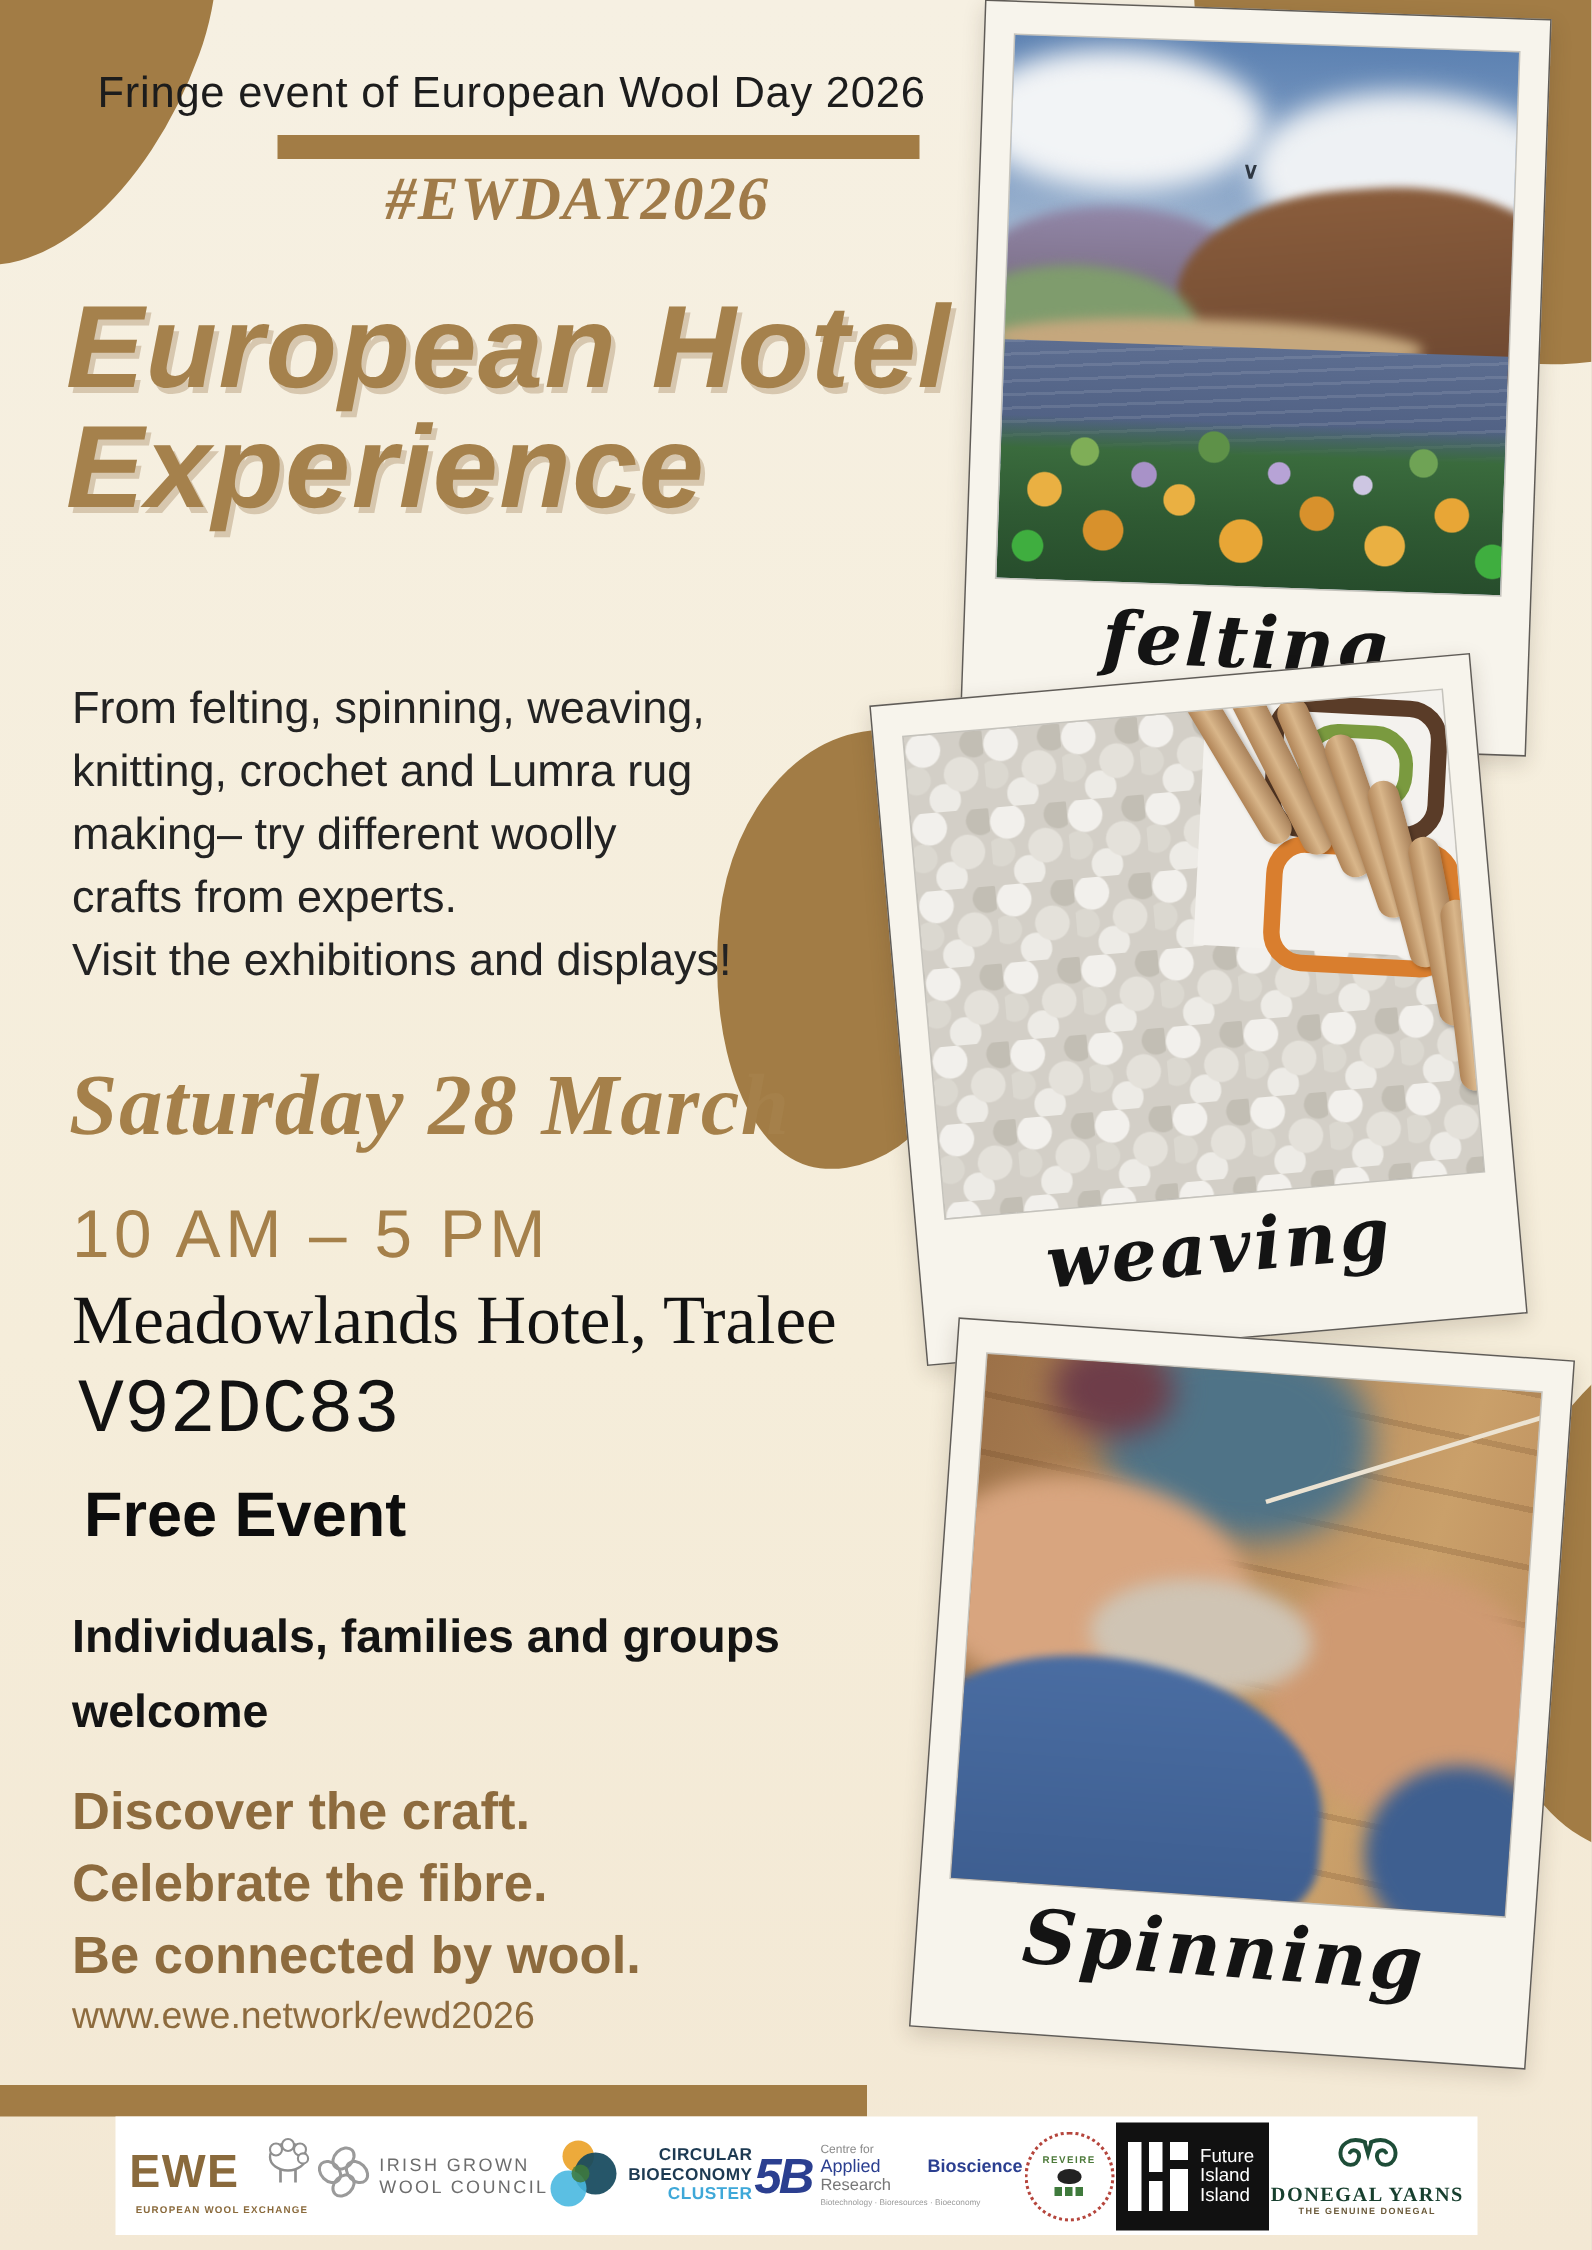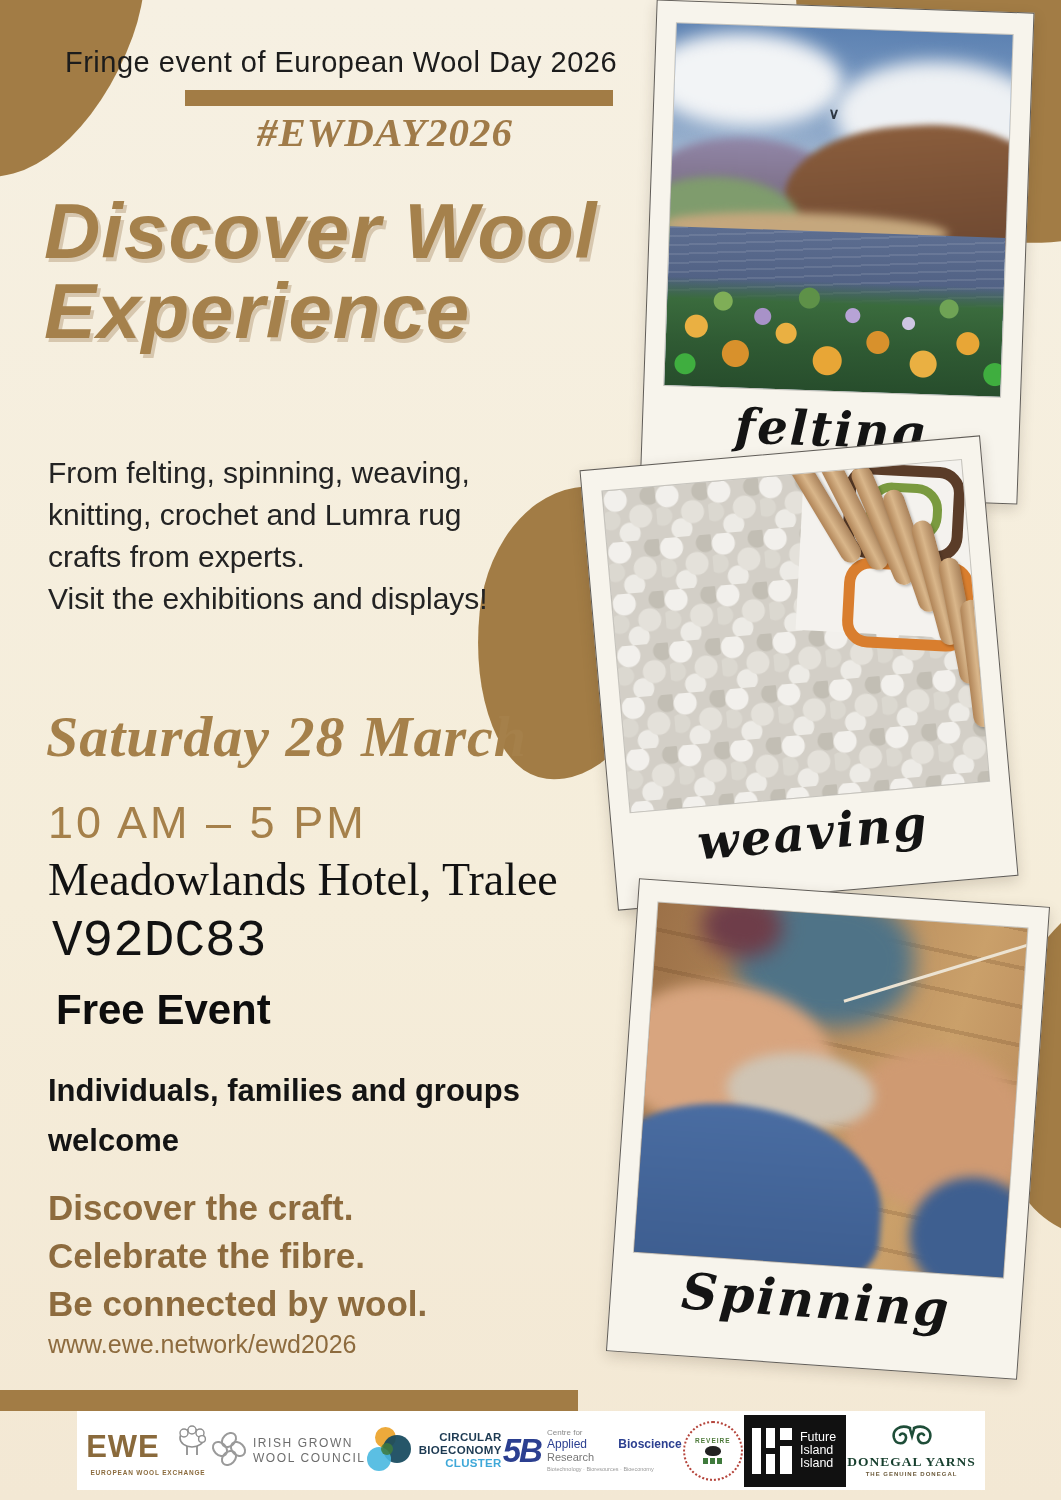--- a/index.html
+++ b/index.html
@@ -168,27 +168,28 @@
   <div class="blob blob-top"></div>
   <div class="blob blob-mid"></div>
   <div class="blob blob-right"></div>
   <div class="bar-top"></div>
   <div class="bar-bottom"></div>
 
   <div class="fringe">Fringe event of European Wool Day 2026</div>
   <div class="hashtag">#EWDAY2026</div>
 
   <div class="title">
-    <div>Discover Wool</div>
+    <div>European Hotel</div>
     <div>Experience</div>
   </div>
 
   <div class="desc">
     <div>From felting, spinning, weaving,</div>
     <div>knitting, crochet and Lumra rug</div>
+    <div>making– try different  woolly</div>
     <div>crafts from experts.</div>
     <div>Visit the exhibitions and displays!</div>
   </div>
 
   <div class="date">Saturday 28 March</div>
   <div class="time">10 AM – 5 PM</div>
   <div class="venue">Meadowlands Hotel, Tralee</div>
   <div class="eircode">V92DC83</div>
   <div class="free">Free Event</div>
   <div class="welcome">

